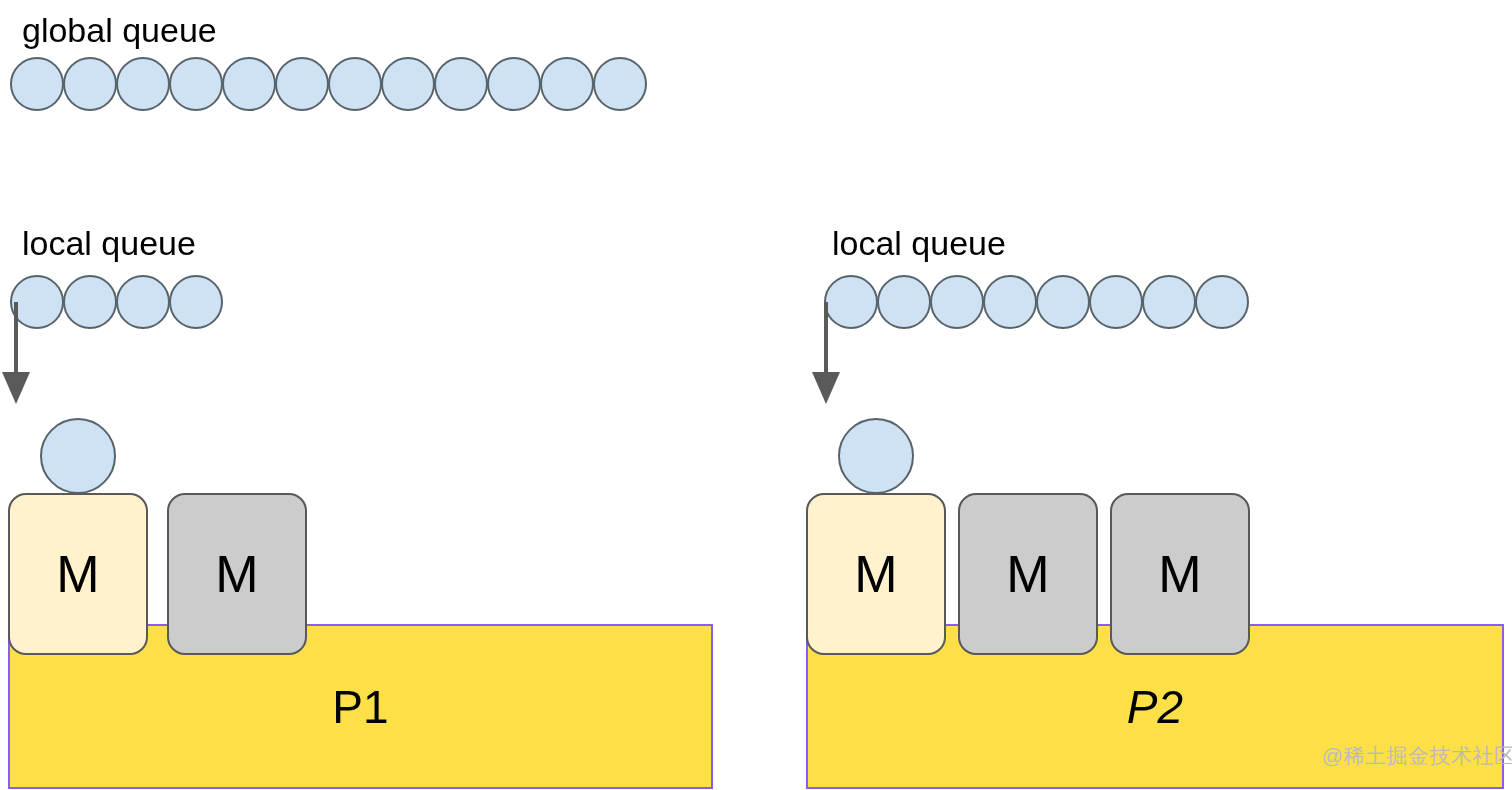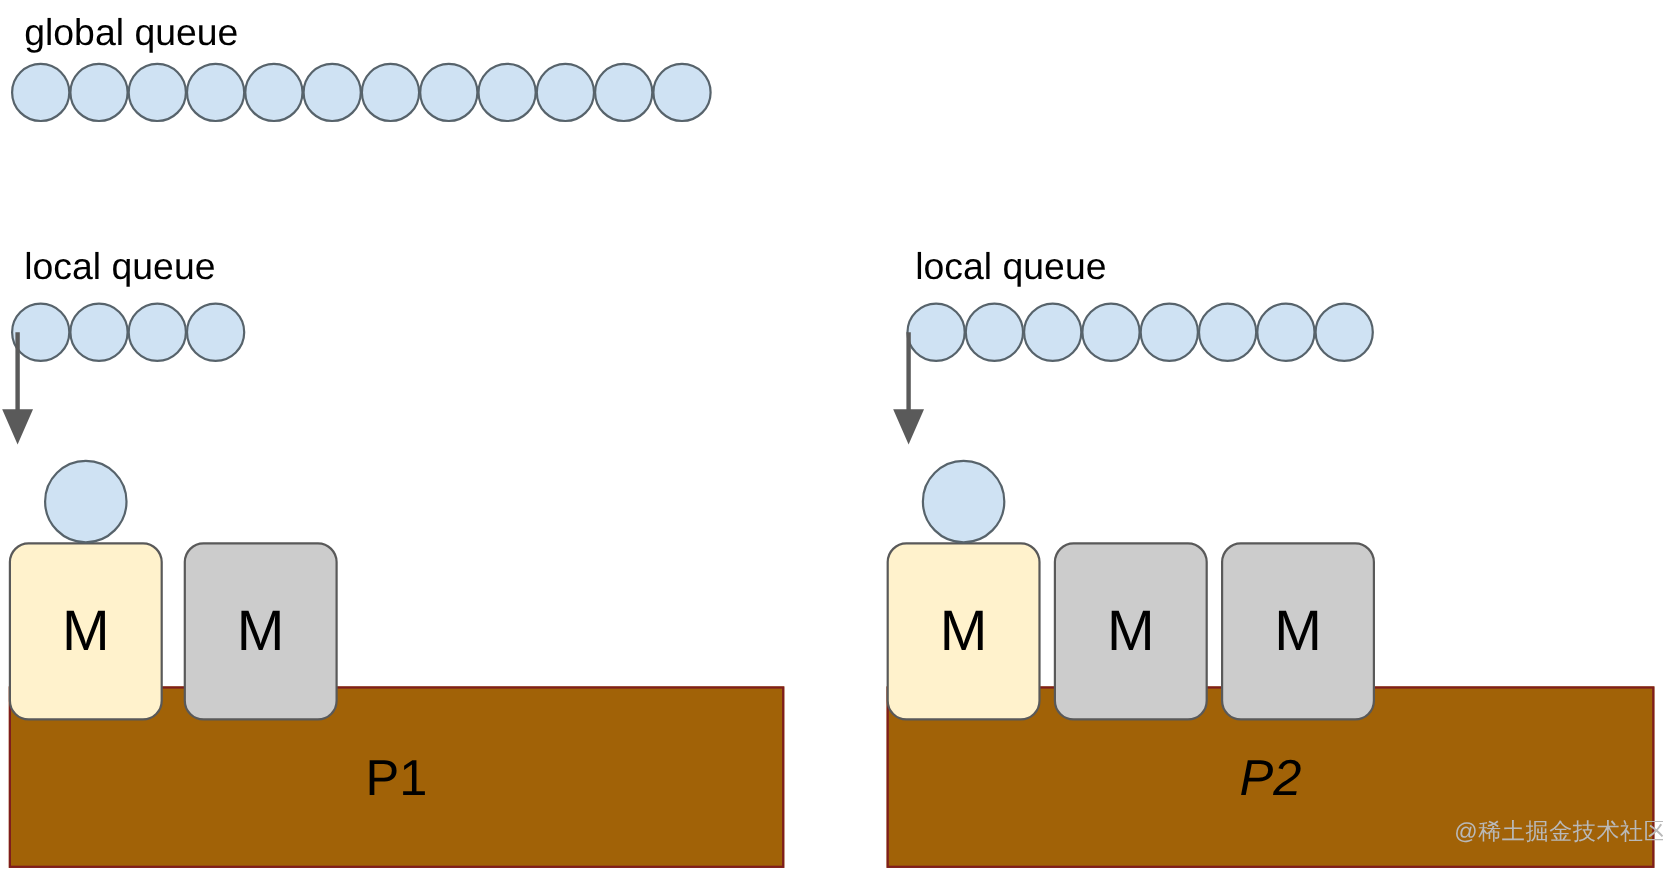--- a/index.html
+++ b/index.html
@@ -57,22 +57,22 @@
   #local-queue-row-2 { left: 824px; top: 275px; }
 
   
   .arrow {
     position: absolute;
   }
 
   
   .p-box {
     position: absolute;
-    background: #a16207;
-    border: 2px solid #7f1d1d;
+    background: #fde047;
+    border: 2px solid #8b5cf6;
     box-sizing: border-box;
   }
   #p-box-1 { left: 8px;   top: 624px; width: 705px; height: 165px; }
   #p-box-2 { left: 806px; top: 624px; width: 698px; height: 165px; }
 
   .p-label {
     position: absolute;
     font-family: "Liberation Sans", sans-serif;
     font-size: 46px;
     line-height: 1;

